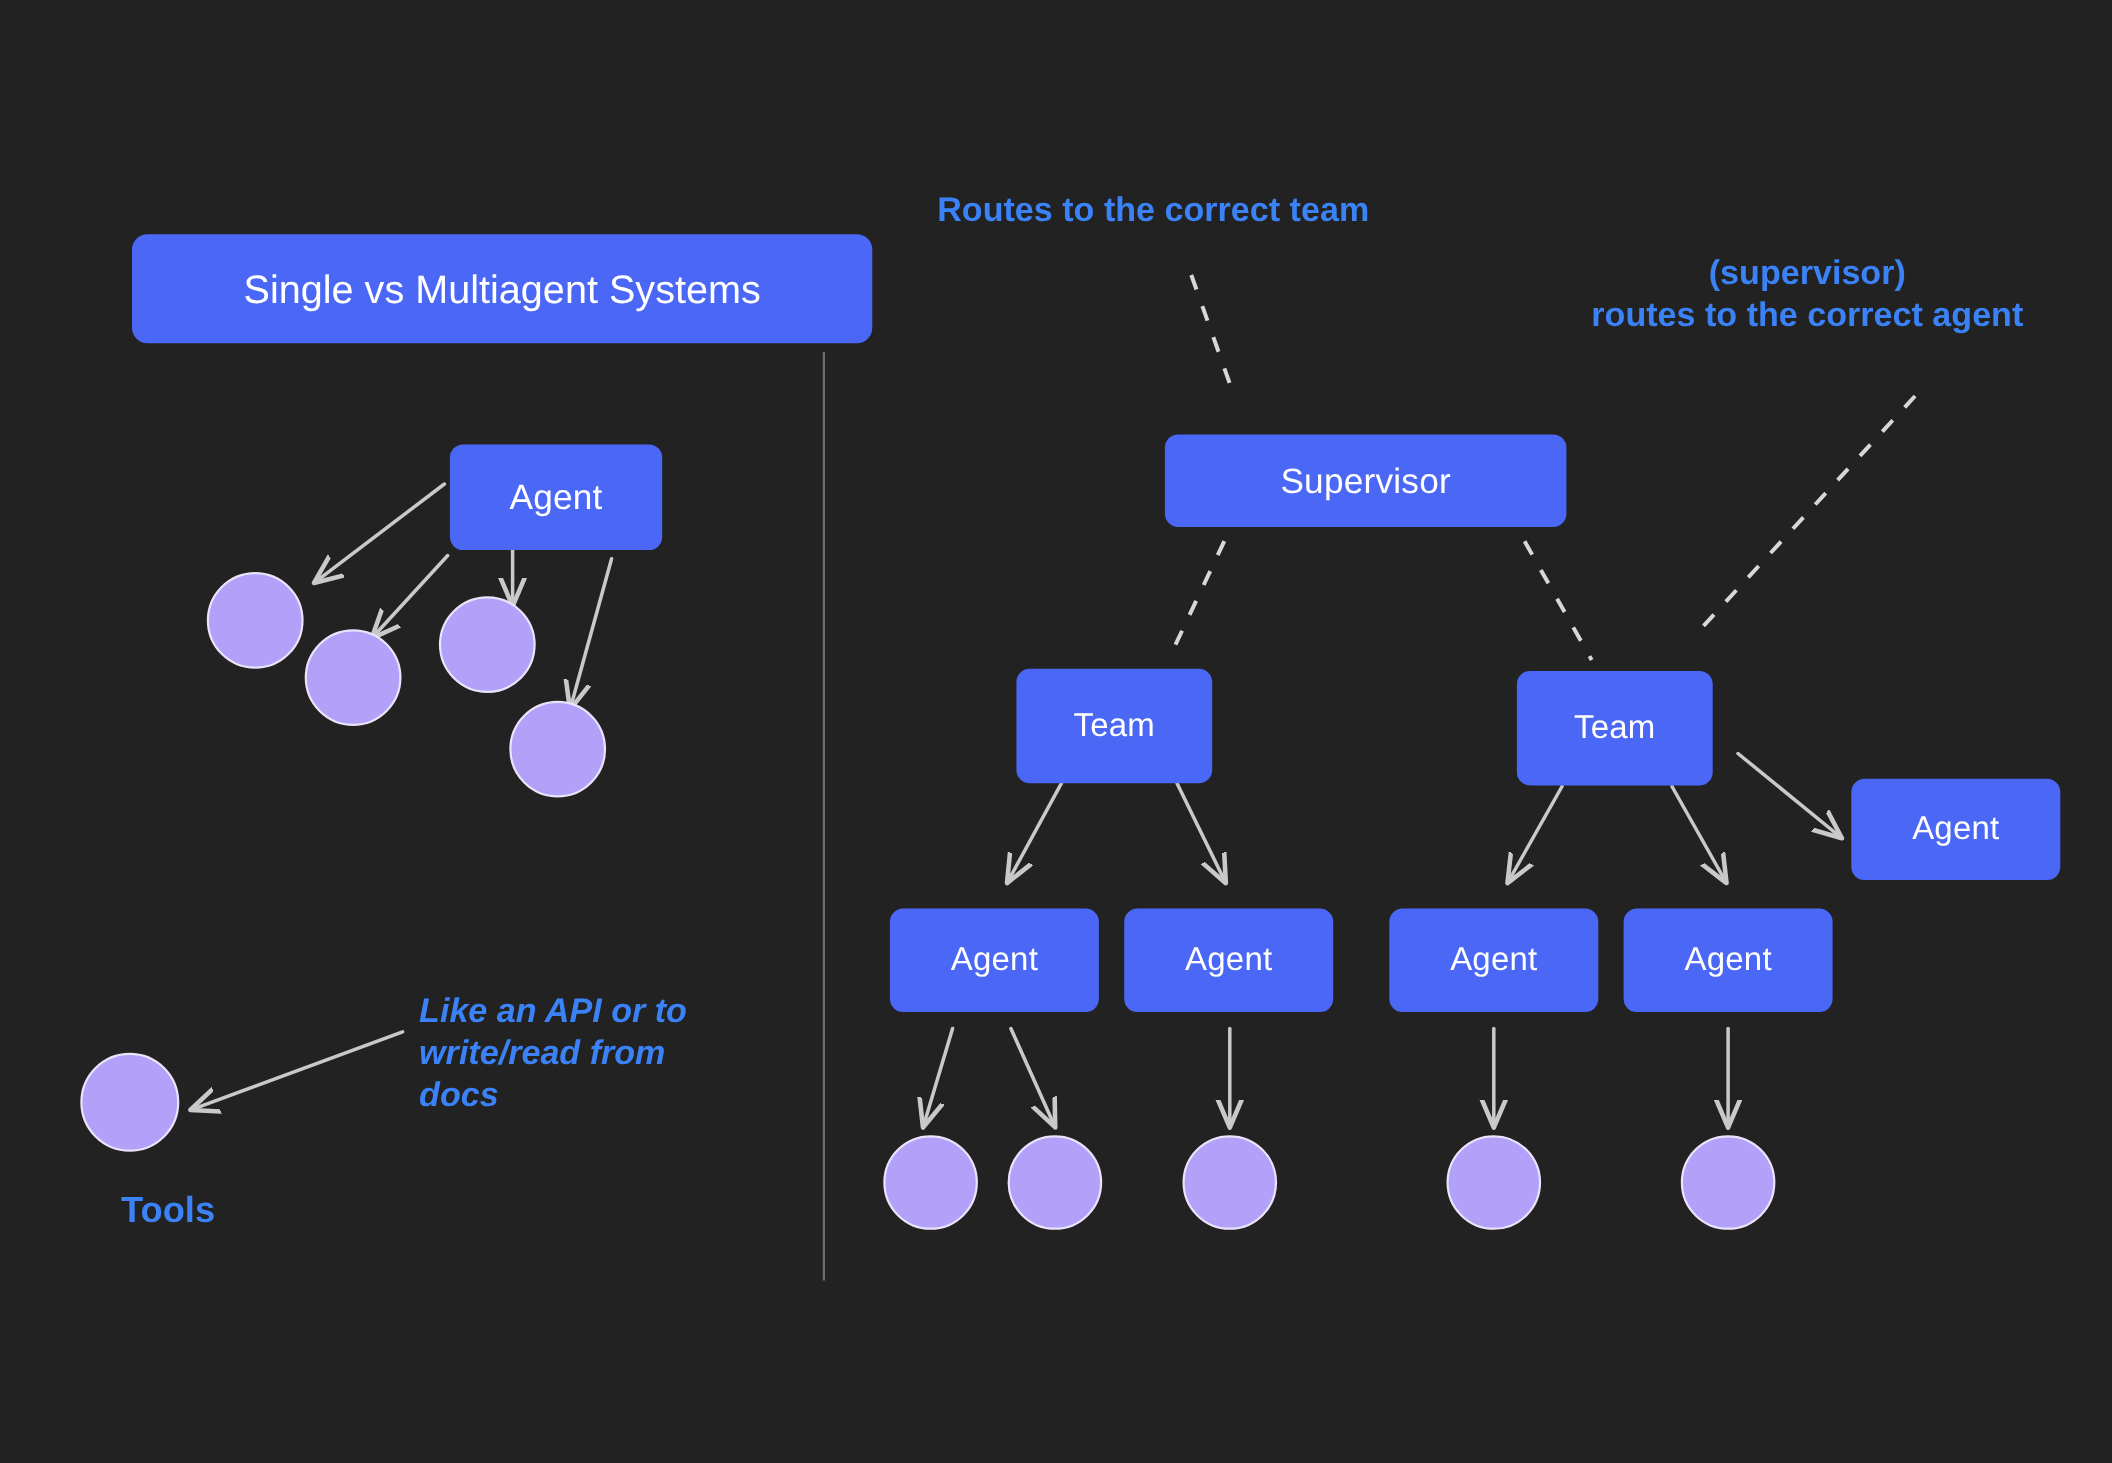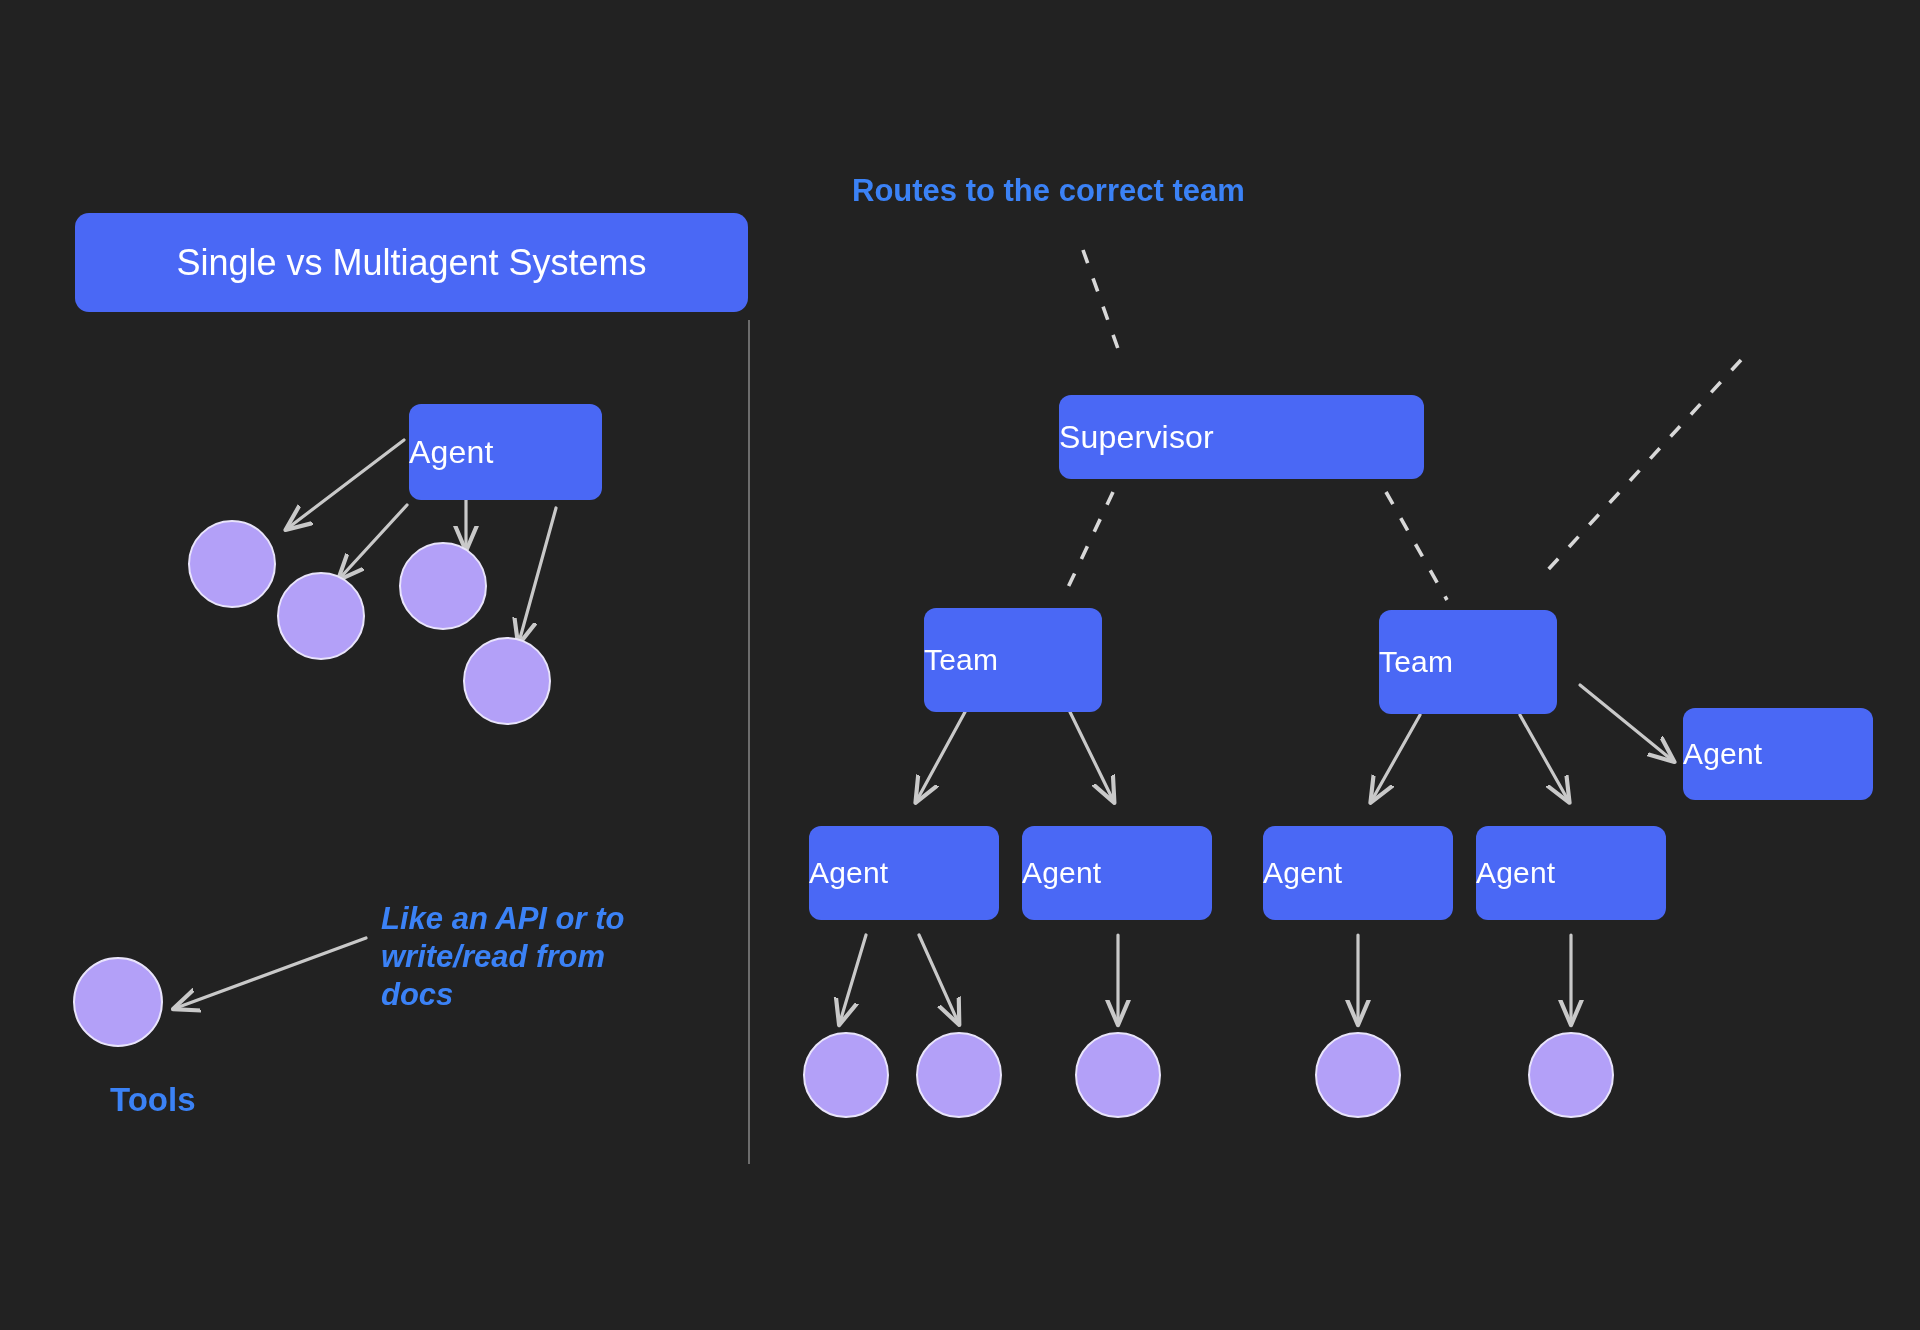--- a/index.html
+++ b/index.html
@@ -27,37 +27,38 @@
     height: 1330px;
     pointer-events: none;
   }
   .node-box {
     position: absolute;
     background: #4a68f5;
     color: #ffffff;
     border-radius: 12px;
     display: flex;
     align-items: center;
-    justify-content: flex-start;
+    justify-content: center;
     font-family: "Liberation Sans", sans-serif;
     font-weight: 400;
     letter-spacing: 0.2px;
     box-sizing: border-box;
   }
   .title-box {
     position: absolute;
     background: #4a68f5;
     color: #ffffff;
     border-radius: 14px;
     display: flex;
     align-items: center;
     justify-content: center;
     font-size: 36px;
     font-weight: 500;
     box-sizing: border-box;
+    margin-left: 45px;
   }
   .tool-circle {
     position: absolute;
     background: #b3a0f8;
     border: 2px solid #e9e4fb;
     border-radius: 50%;
     box-sizing: border-box;
   }
   .annotation {
     position: absolute;
@@ -136,20 +137,22 @@
   <div class="tool-circle" style="left:73px; top:957px; width:90px; height:90px;"></div>
 
   <div class="annotation" style="left:381px; top:900px; font-size:31px; width:330px;font-style:italic;">Like an API or to
 write/read from
 docs</div>
 
   <div class="annotation" style="left:66px; top:1080px; font-size:33px;margin-left:44px;">Tools</div>
 
   <div class="annotation" style="left:852px; top:172px; font-size:31px;">Routes to the correct team</div>
 
+  <div class="annotation" style="left:1393px; top:229px; font-size:31px; text-align:center; width:500px;">(supervisor)
+routes to the correct agent</div>
 
   <div class="node-box" style="left:1059px; top:395px; width:365px; height:84px; font-size:32px;">
     <span>Supervisor</span>
   </div>
 
   <div class="node-box" style="left:924px; top:608px; width:178px; height:104px; font-size:30px;">
     <span>Team</span>
   </div>
 
   <div class="node-box" style="left:1379px; top:610px; width:178px; height:104px; font-size:30px;">

